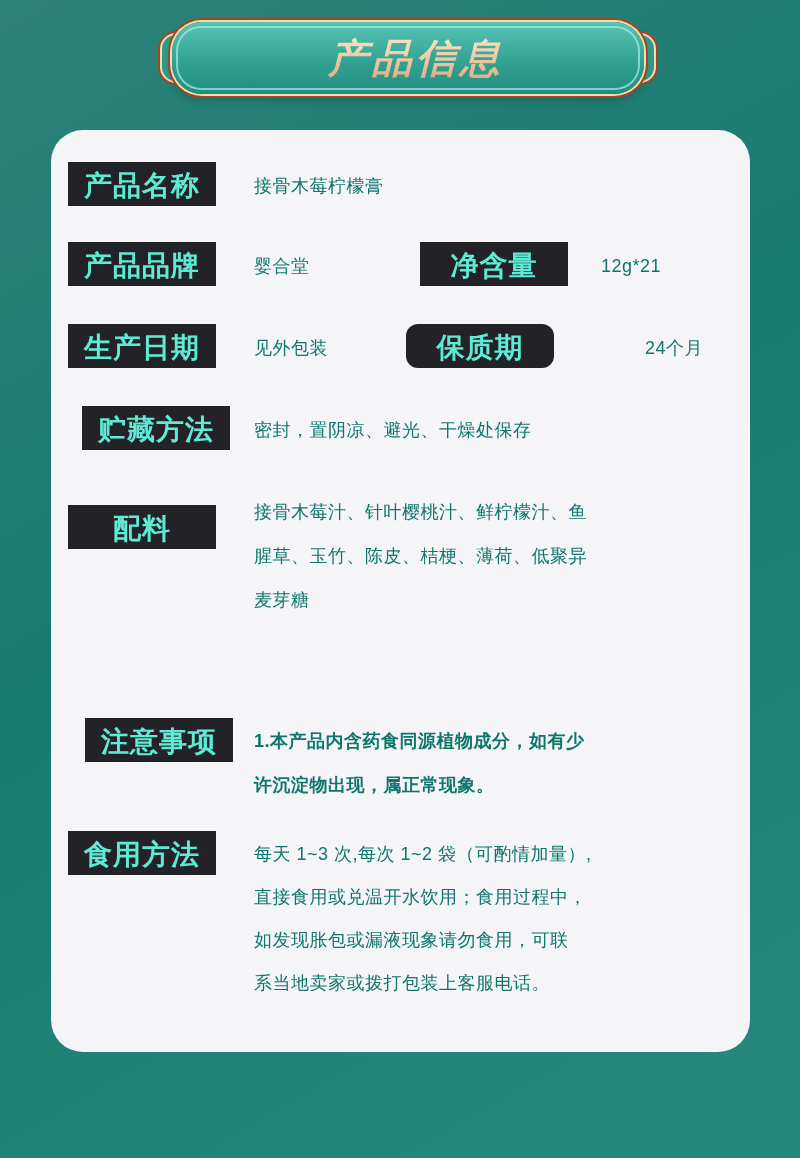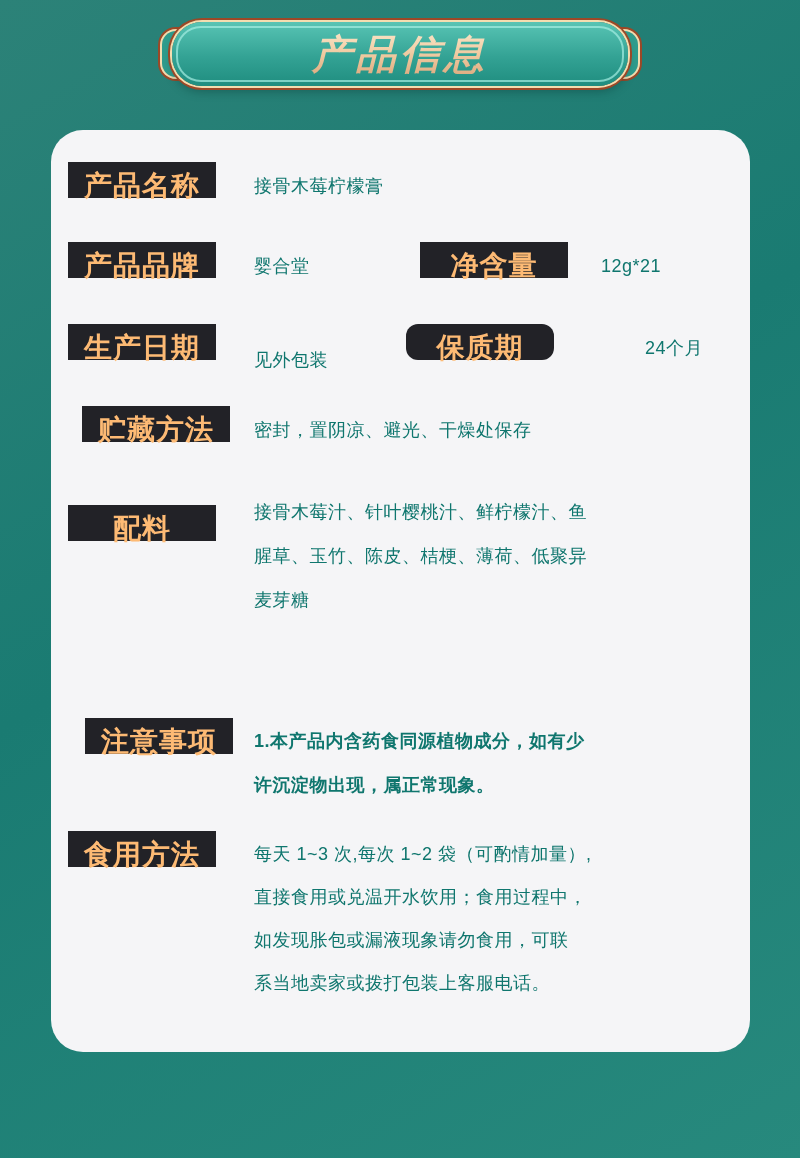--- a/index.html
+++ b/index.html
@@ -5,25 +5,25 @@
   html,body { margin:0; padding:0; }
   body {
     width:800px; height:1158px;
     position:relative; overflow:hidden;
     background:linear-gradient(150deg,#2c8278 0%,#1a7b72 45%,#27897d 100%);
     font-family:"Liberation Sans","DejaVu Sans",sans-serif;
   }
 
   
   .banner {
-    position:absolute; left:172px; top:22px; width:456px; height:64px;
+    position:absolute; left:172px; top:22px; width:456px; height:72px;
     border-radius:30px;
     background:linear-gradient(180deg,#58c4b4 0%,#33a294 55%,#1f8d7f 100%);
     box-shadow:0 0 0 2px #f3ddb0, 0 0 0 4px #9c4827, 0 6px 10px rgba(10,50,45,.35);
-    display:flex; align-items:center; justify-content:center;
+    display:flex; align-items:center; justify-content:center;padding-left:16px;
   }
   .banner::after {
     content:""; position:absolute; inset:4px; border-radius:25px;
     border:2px solid rgba(165,238,227,.7); pointer-events:none;
   }
   .bump {
     position:absolute; top:50%; transform:translateY(-50%);
     width:30px; height:46px; border-radius:14px; z-index:-1;
     background:#2f9c8d;
     box-shadow:0 0 0 2px #f3ddb0, 0 0 0 4px #9c4827;
@@ -38,22 +38,22 @@
     color:transparent; -webkit-text-fill-color:transparent;
     padding:0 6px;
   }
 
   
   .card {
     position:absolute; left:51px; top:130px; width:699px; height:922px;
     background:#f5f5f7; border-radius:32px;
   }
   .lbl {
-    position:absolute; height:36px; line-height:48px; width:148px;
-    background:#222227; color:#fdba74; text-align:center;
+    position:absolute; height:44px; line-height:48px; width:148px;
+    background:#222227; color:#5eead4; text-align:center;
     font-size:28px; font-weight:bold; letter-spacing:1px;
   }
   .val {
     position:absolute; color:#0f766e; font-size:18px; line-height:48px;
     white-space:pre-line; letter-spacing:0.5px;
   }
   .val.multi { line-height:44px; }
   .val.usage { line-height:43px; }
 </style>
 </head>
@@ -69,21 +69,21 @@
 
   <div class="lbl" style="left:17px; top:32px;">产品名称</div>
   <div class="val" style="left:203px; top:32px;">接骨木莓柠檬膏</div>
 
   <div class="lbl" style="left:17px; top:112px;">产品品牌</div>
   <div class="val" style="left:203px; top:112px;">婴合堂</div>
   <div class="lbl" style="left:369px; top:112px;">净含量</div>
   <div class="val" style="left:550px; top:112px;">12g*21</div>
 
   <div class="lbl" style="left:17px; top:194px;">生产日期</div>
-  <div class="val" style="left:203px; top:206px;">见外包装</div>
+  <div class="val" style="left:203px; top:194px;">见外包装</div>
   <div class="lbl" style="left:355px; top:194px;border-radius:12px;">保质期</div>
   <div class="val" style="left:550px; top:194px;margin-left:44px;">24个月</div>
 
   <div class="lbl" style="left:31px; top:276px;">贮藏方法</div>
   <div class="val" style="left:203px; top:276px;">密封，置阴凉、避光、干燥处保存</div>
 
   <div class="lbl" style="left:17px; top:375px;">配料</div>
   <div class="val multi" style="left:203px; top:360px; width:545px;">接骨木莓汁、针叶樱桃汁、鲜柠檬汁、鱼
 腥草、玉竹、陈皮、桔梗、薄荷、低聚异
 麦芽糖</div>

